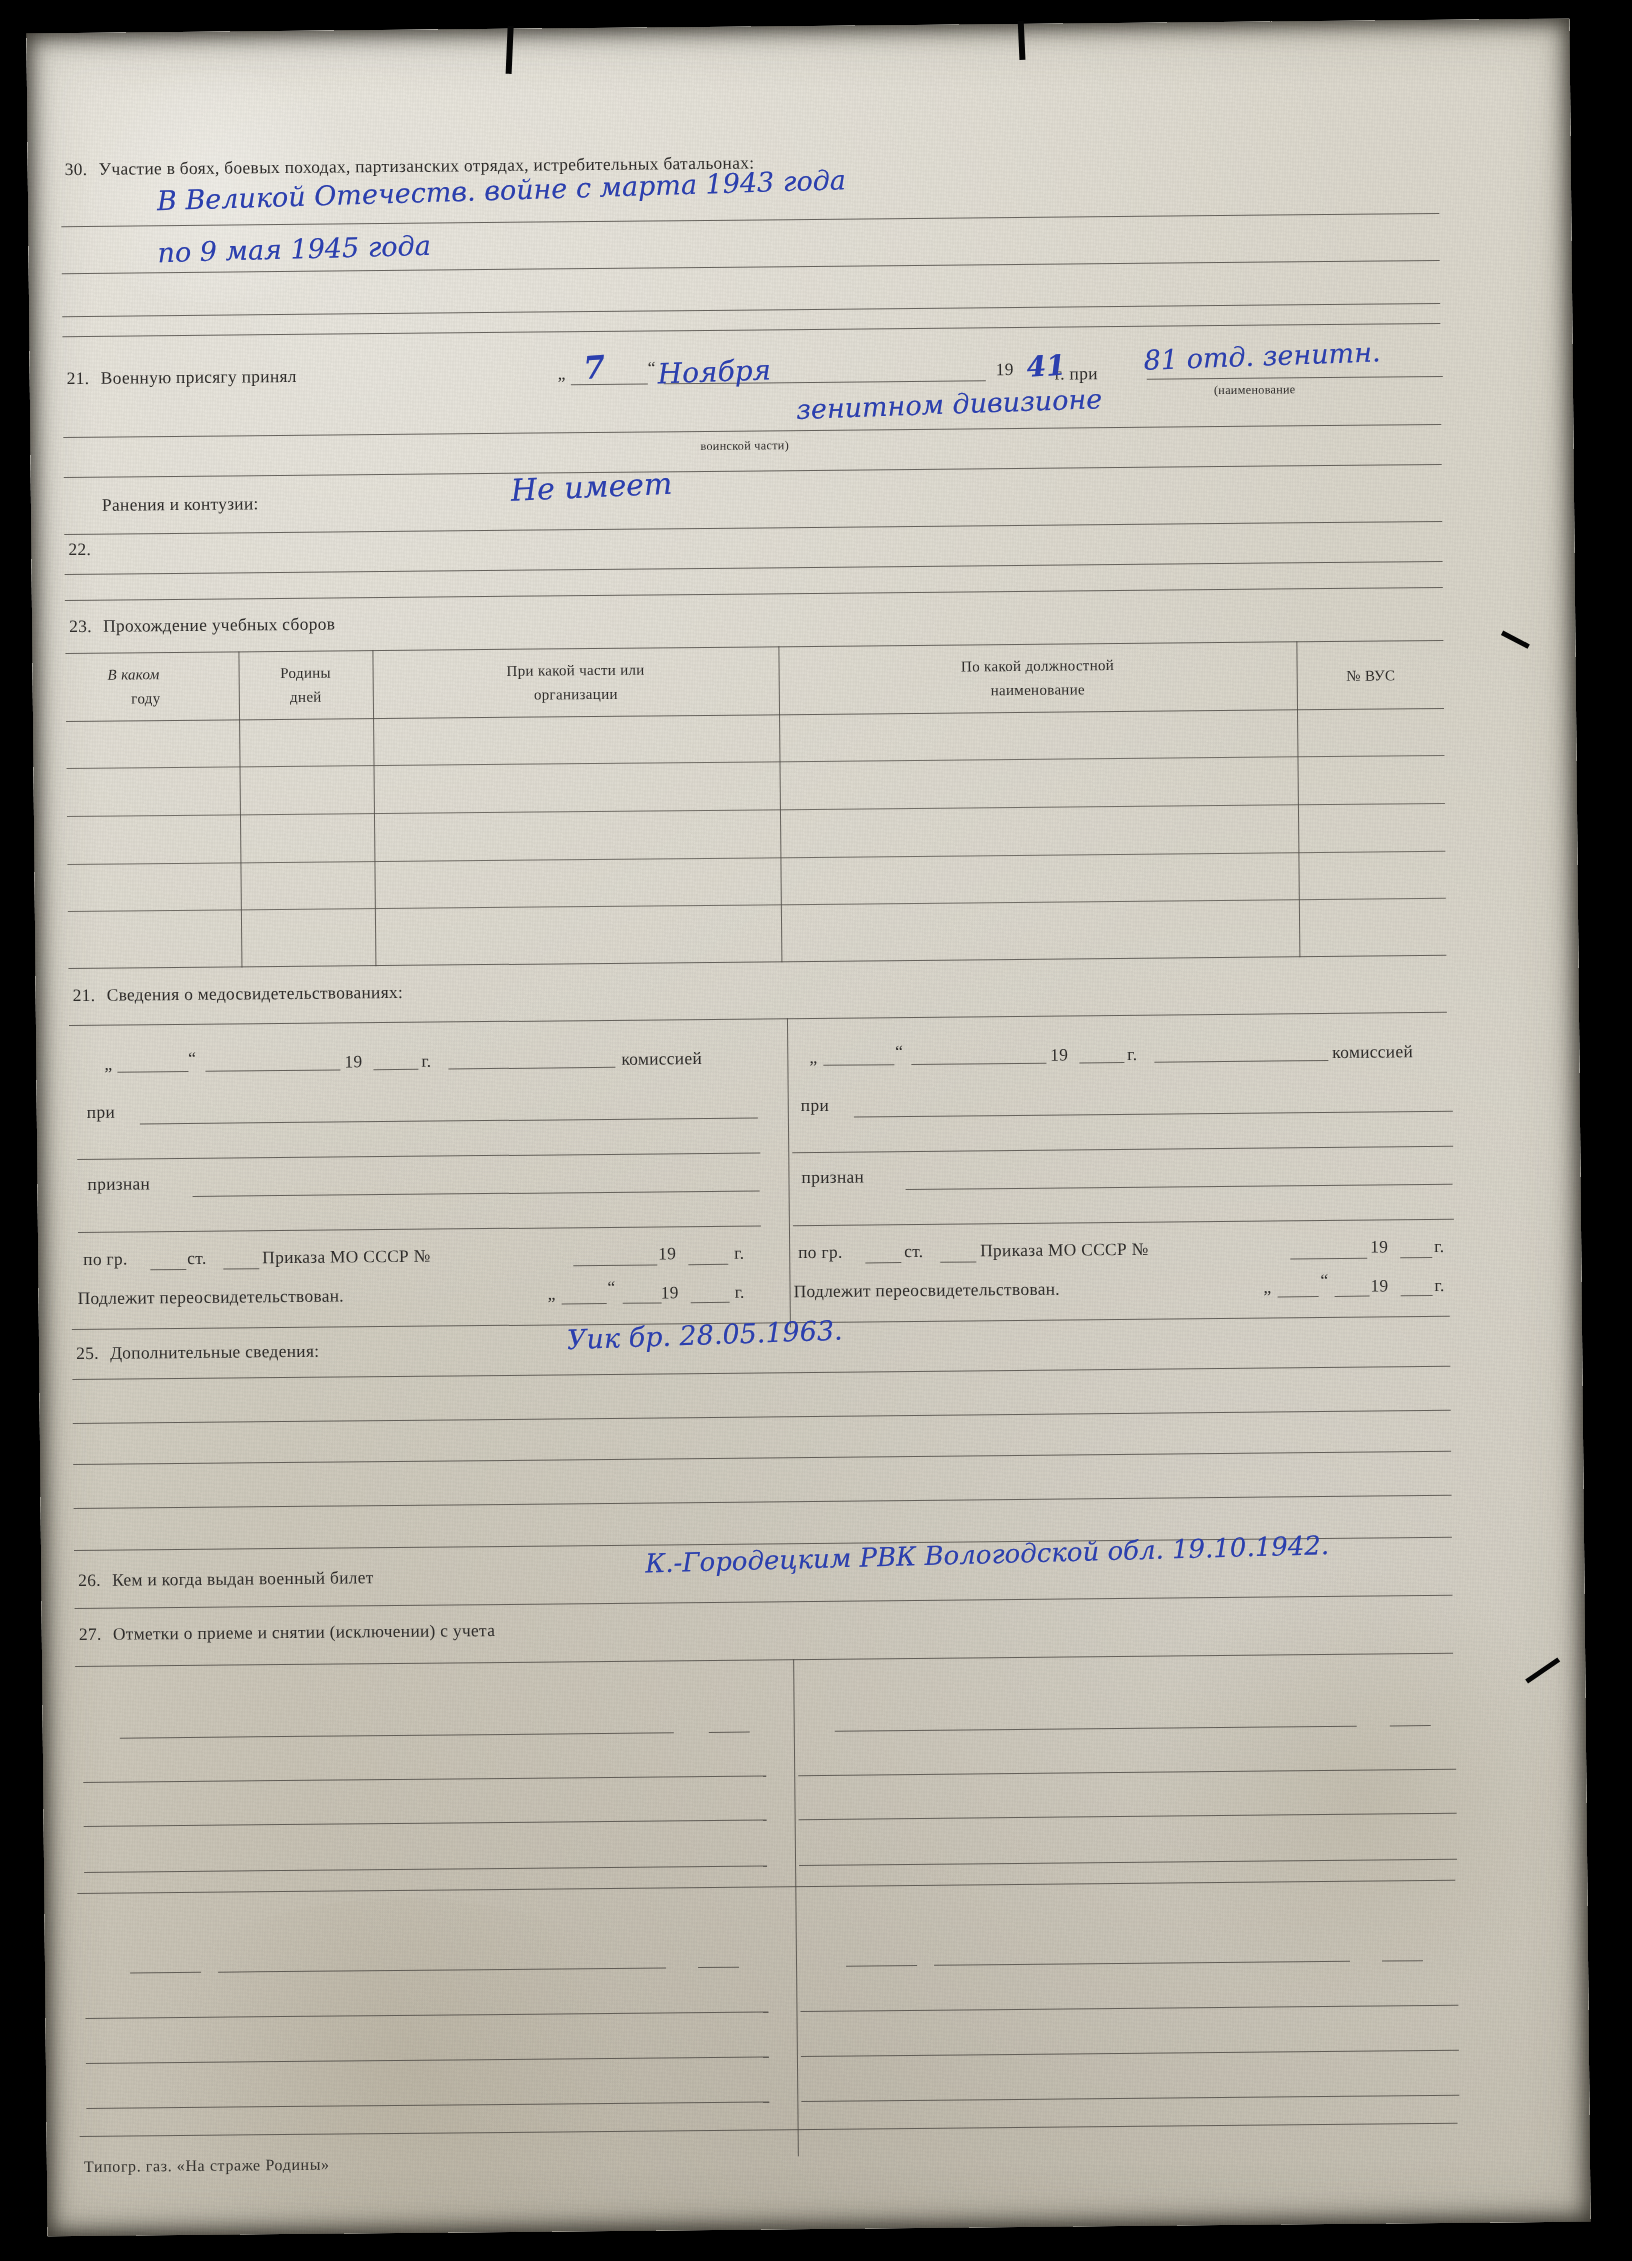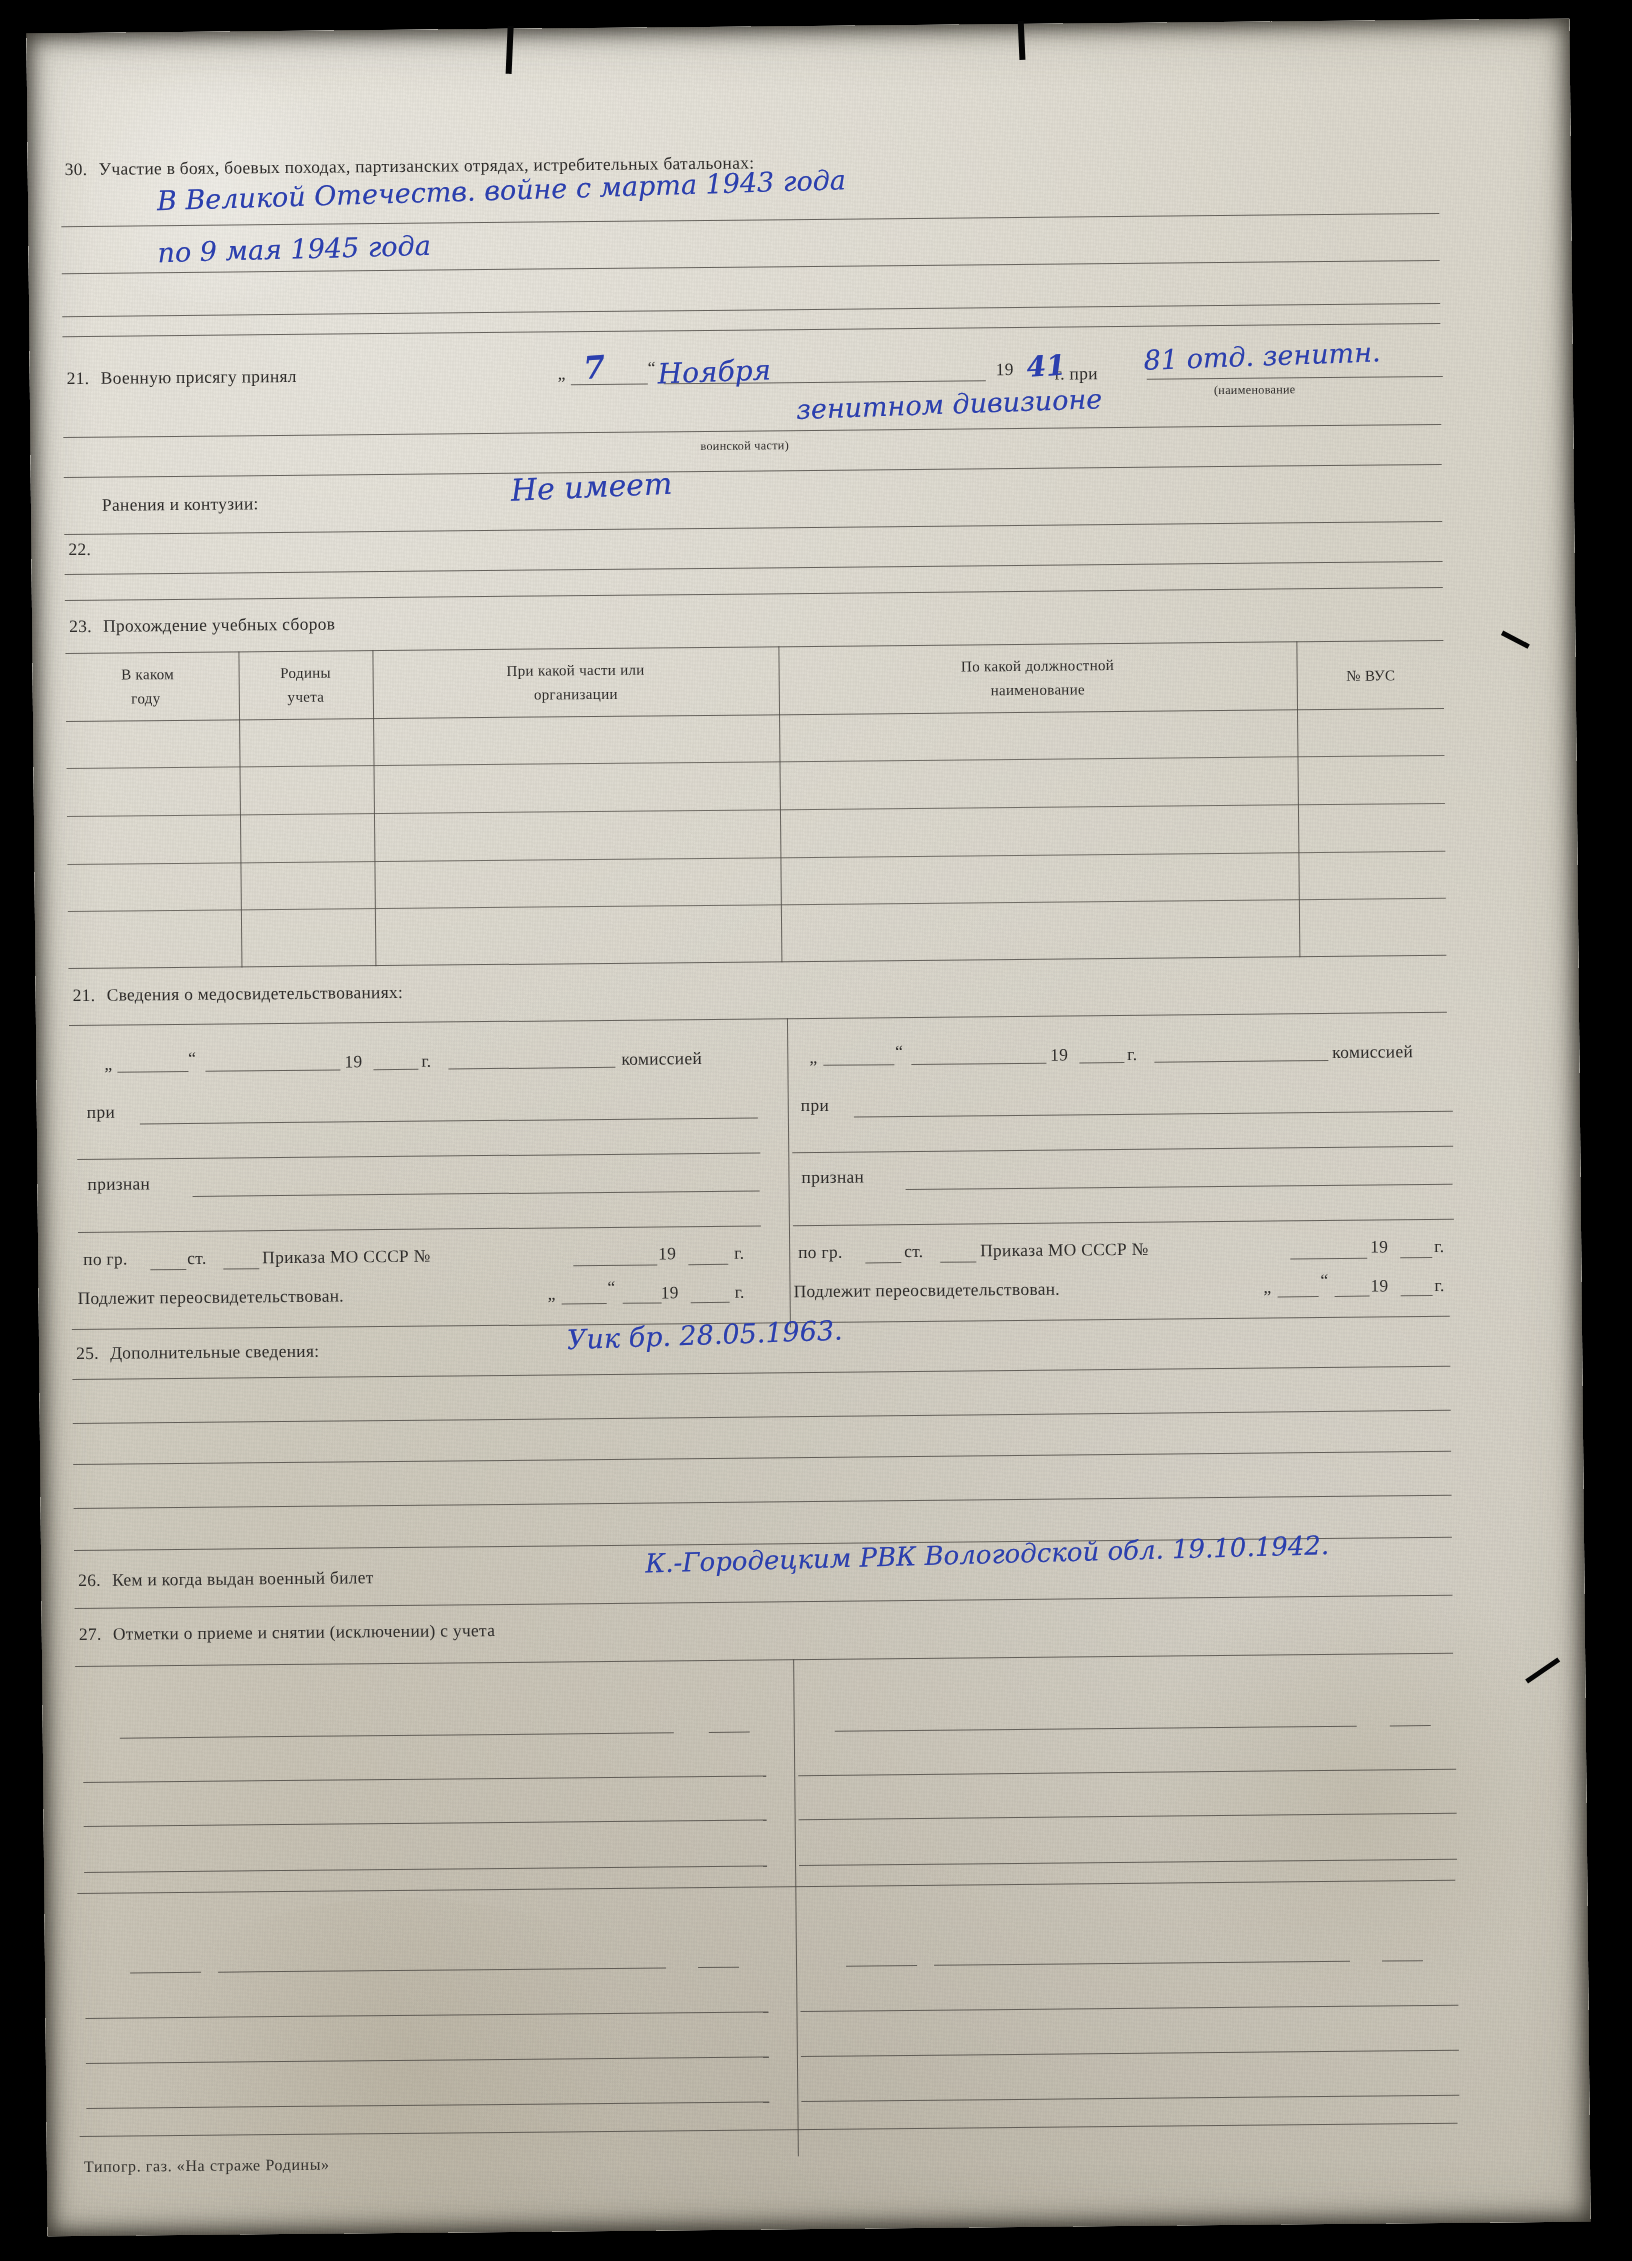--- a/index.html
+++ b/index.html
@@ -134,24 +134,24 @@
 
       <div class="rule" style="left:33px;top:620px;width:1378px;"></div>
       <div class="rule" style="left:33px;top:688px;width:1378px;"></div>
       <div class="rule" style="left:33px;top:935px;width:1378px;"></div>
 
       <div class="vrule" style="left:206px;top:620px;height:316px;"></div>
       <div class="vrule" style="left:340px;top:620px;height:316px;"></div>
       <div class="vrule" style="left:746px;top:620px;height:316px;"></div>
       <div class="vrule" style="left:1264px;top:620px;height:316px;"></div>
 
-      <div class="lbl sm ctr" style="left:115px;top:634px;transform:translateX(-50%);">В каком</div>
+      <div class="lbl sm ctr" style="left:101px;top:634px;transform:translateX(-50%);font-style:italic;">В каком</div>
       <div class="lbl sm ctr" style="left:113px;top:658px;transform:translateX(-50%);">году</div>
       <div class="lbl sm ctr" style="left:273px;top:634px;transform:translateX(-50%);">Родины</div>
-      <div class="lbl sm ctr" style="left:273px;top:658px;transform:translateX(-50%);">учета</div>
+      <div class="lbl sm ctr" style="left:273px;top:658px;transform:translateX(-50%);">дней</div>
       <div class="lbl sm ctr" style="left:543px;top:634px;transform:translateX(-50%);">При какой части или</div>
       <div class="lbl sm ctr" style="left:543px;top:658px;transform:translateX(-50%);">организации</div>
       <div class="lbl sm ctr" style="left:1005px;top:634px;transform:translateX(-50%);">По какой должностной</div>
       <div class="lbl sm ctr" style="left:1005px;top:658px;transform:translateX(-50%);">наименование</div>
       <div class="lbl sm ctr" style="left:1338px;top:647px;transform:translateX(-50%);">№ ВУС</div>
 
       <div class="rule thin" style="left:33px;top:735px;width:1378px;"></div>
       <div class="rule thin" style="left:33px;top:783px;width:1378px;"></div>
       <div class="rule thin" style="left:33px;top:831px;width:1378px;"></div>
       <div class="rule thin" style="left:33px;top:878px;width:1378px;"></div>

